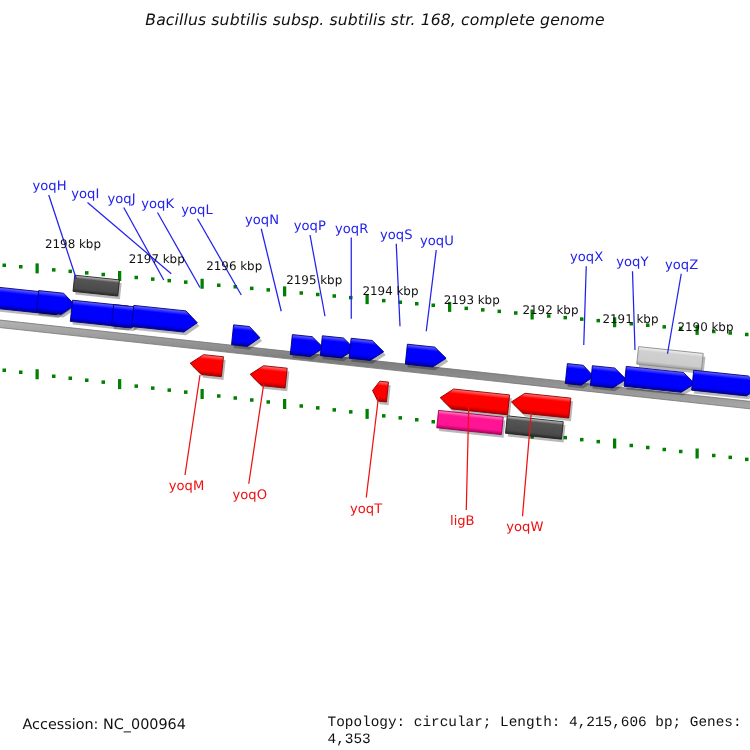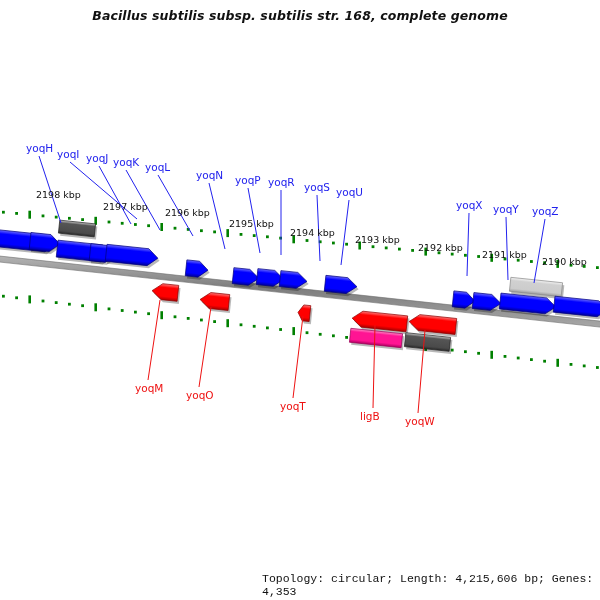--- a/index.html
+++ b/index.html
@@ -11,21 +11,20 @@
     position:relative;
   }
   #stage{position:absolute;left:0;top:0;width:600px;height:600px;}
   .title{
     position:absolute;left:0;top:8px;width:600px;
     text-align:center;
     font-style:italic;
     font-size:12.5px;
     color:#111;
     letter-spacing:0.1px;
-    font-weight:bold;
   }
   .footer{
     position:absolute;top:572px;
     font-size:11.5px;color:#111;
   }
   .footer.left{left:18px;}
   .footer.right{left:262px;font-family:Liberation Mono, monospace;}
   svg{position:absolute;left:0;top:0;}
   .lbl-top{font-size:10.5px;fill:#2222ee;font-family:"DejaVu Sans","Liberation Sans",sans-serif;}
   .lbl-bot{font-size:10.5px;fill:#ee1111;font-family:"DejaVu Sans","Liberation Sans",sans-serif;}
@@ -316,15 +315,16 @@
       </g>
     <g id="botlabel-layer">
         <text x="135" y="392" class="lbl-bot">yoqM</text>
         <text x="186" y="399" class="lbl-bot">yoqO</text>
         <text x="280" y="410" class="lbl-bot">yoqT</text>
         <text x="360" y="420" class="lbl-bot">ligB</text>
         <text x="405" y="425" class="lbl-bot">yoqW</text>
       </g>
   </svg>
 
+  <div class="footer left">Accession: NC_000964</div>
   <div class="footer right">Topology: circular; Length: 4,215,606 bp; Genes: 4,353</div>
 
 </div>
 
 </body></html>

